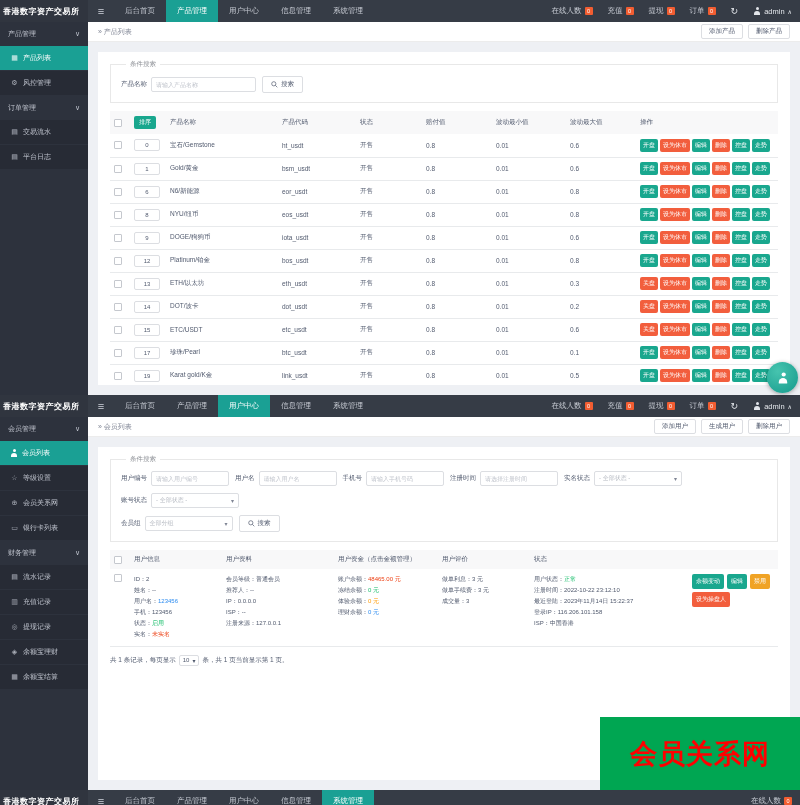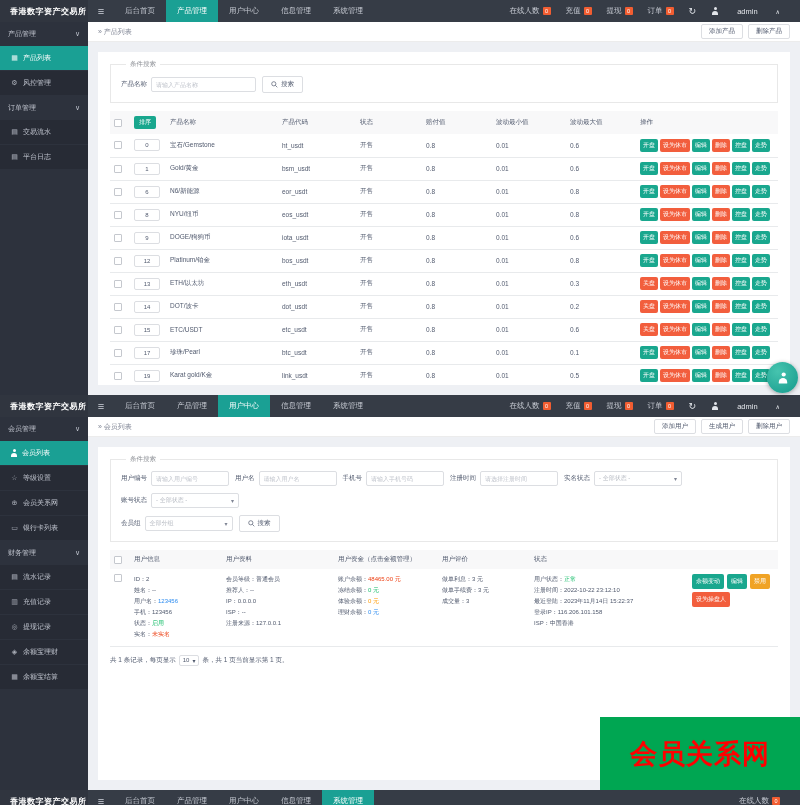--- a/index.html
+++ b/index.html
@@ -5,30 +5,30 @@
   * { box-sizing: border-box; margin: 0; padding: 0; }
   html,body { width: 800px; height: 805px; overflow: hidden; }
   body { position: relative; font-family: "Liberation Sans", "DejaVu Sans", sans-serif; background: #fff; }
 
   .screen { position: relative; overflow: hidden; display: flex; flex-direction: column; }
   #s1, #s2 { height: 395px; }
   #s3 { height: 15px; }
 
   
   .topbar { height: 22px; min-height: 22px; background: #363c46; display: flex; align-items: stretch; color: #c8ccd4; font-size: 7.5px; }
-  .brand { width: 88px; min-width: 88px; background: #30353f; color: #fff; font-weight: bold; font-size: 8px; display: flex; align-items: center; padding-left: 10px; letter-spacing: 0.5px; }
+  .brand { width: 88px; min-width: 88px; background: #30353f; color: #fff; font-weight: bold; font-size: 8px; display: flex; align-items: center; padding-left: 3px; letter-spacing: 0.5px; }
   .burger { width: 26px; display: flex; align-items: center; justify-content: center; font-size: 11px; color: #cfd3dc; }
   .nav { display: flex; }
   .nav-item { padding: 0 11px; display: flex; align-items: center; white-space: nowrap; }
   .nav-item.active { background: #1aa094; color: #fff; }
-  .top-right { margin-left: auto; display: flex; align-items: center; gap: 15px; padding-right: 20px; }
+  .top-right { margin-left: auto; display: flex; align-items: center; gap: 15px; padding-right: 8px; }
   .stat { display: flex; align-items: center; gap: 3px; white-space: nowrap; }
   .badge { min-width: 8px; height: 8px; background: #f25d31; border-radius: 1px; color: #fff; font-size: 5.5px; line-height: 8px; text-align: center; padding: 0 1px; }
   .refresh { font-size: 9px; color: #e2e5ea; }
-  .userbox { display: flex; align-items: center; gap: 18px; color: #e2e5ea; }
+  .userbox { display: flex; align-items: center; gap: 3px; color: #e2e5ea; }
   .caret { font-size: 6px; }
 
   
   .page-body { flex: 1; display: flex; overflow: hidden; }
   .sidebar { width: 88px; min-width: 88px; background: #2d323d; color: #bfc3cd; font-size: 7px; }
   .side-group { height: 24px; display: flex; align-items: center; justify-content: space-between; padding: 0 8px; }
   .side-item { height: 25px; display: flex; align-items: center; gap: 4px; padding: 0 6px 0 10px; background: #272b35; border-bottom: 1px solid #2d323d; white-space: nowrap; }
   .side-item.active { background: #1aa094; color: #fff; }
   .side-ic { font-size: 7px; width: 9px; text-align: center; opacity: .85; }
   .person-ic { position: relative; width: 8px; height: 8px; display: inline-block; }

